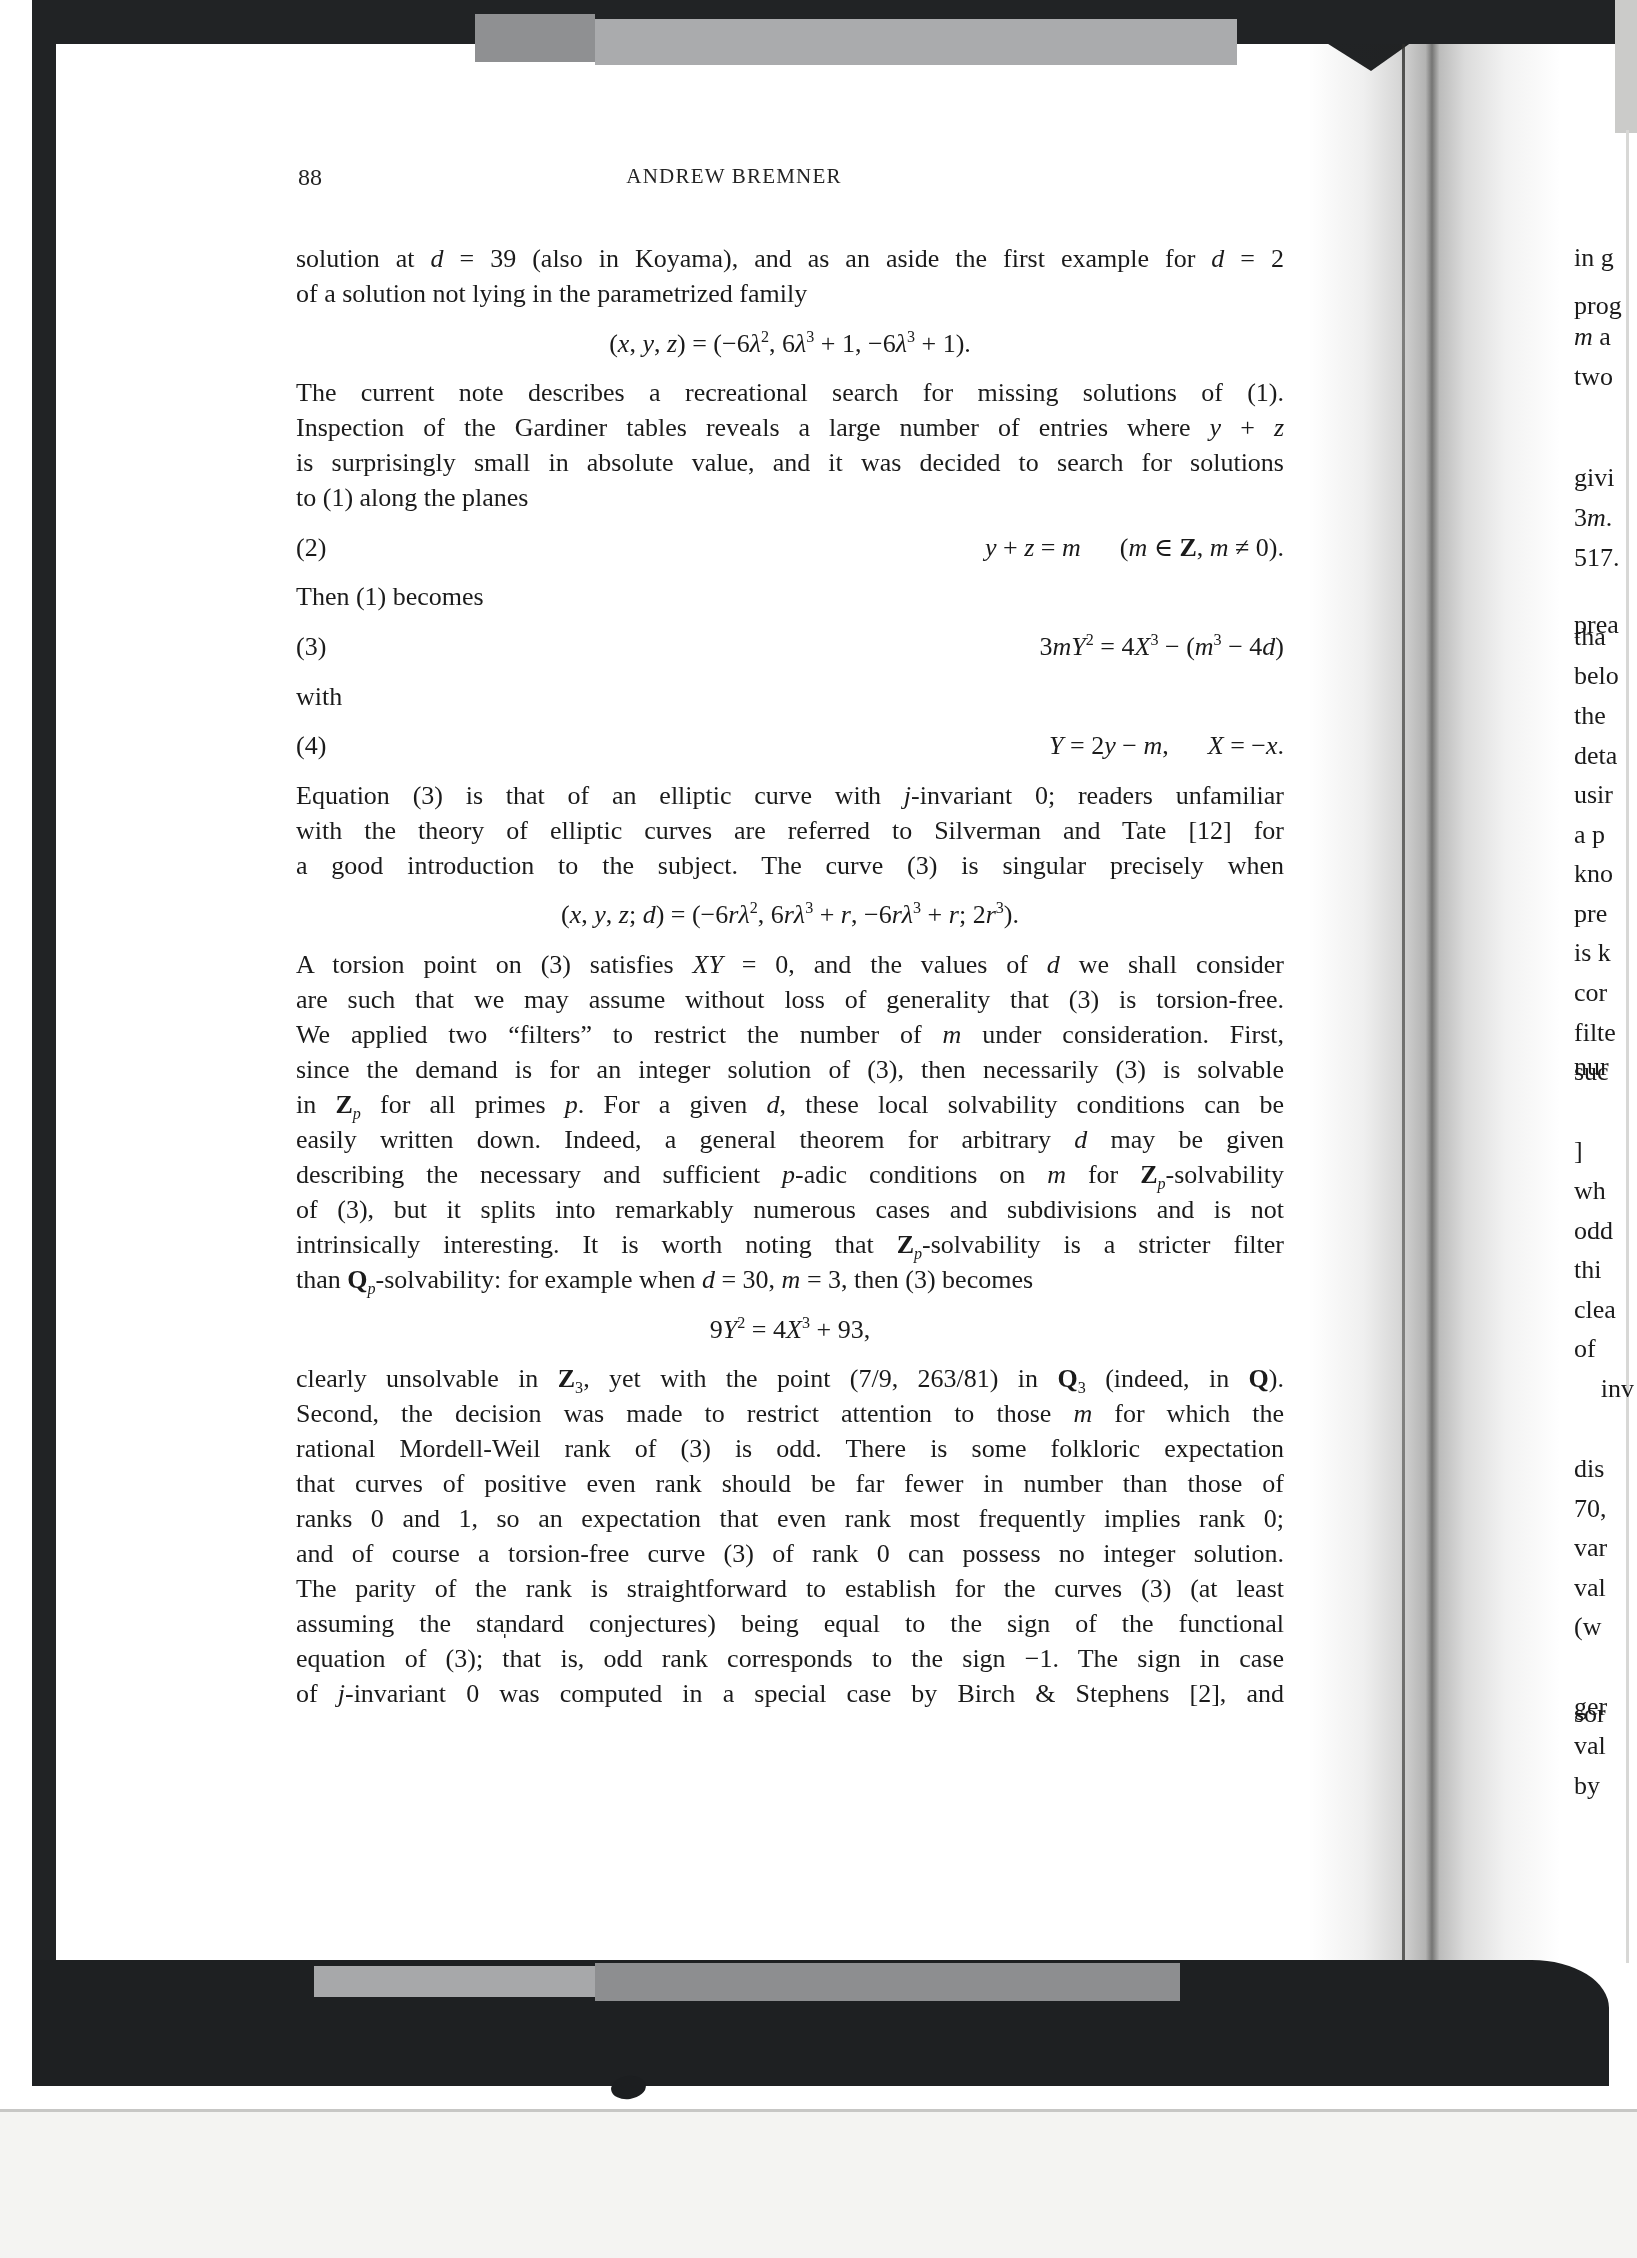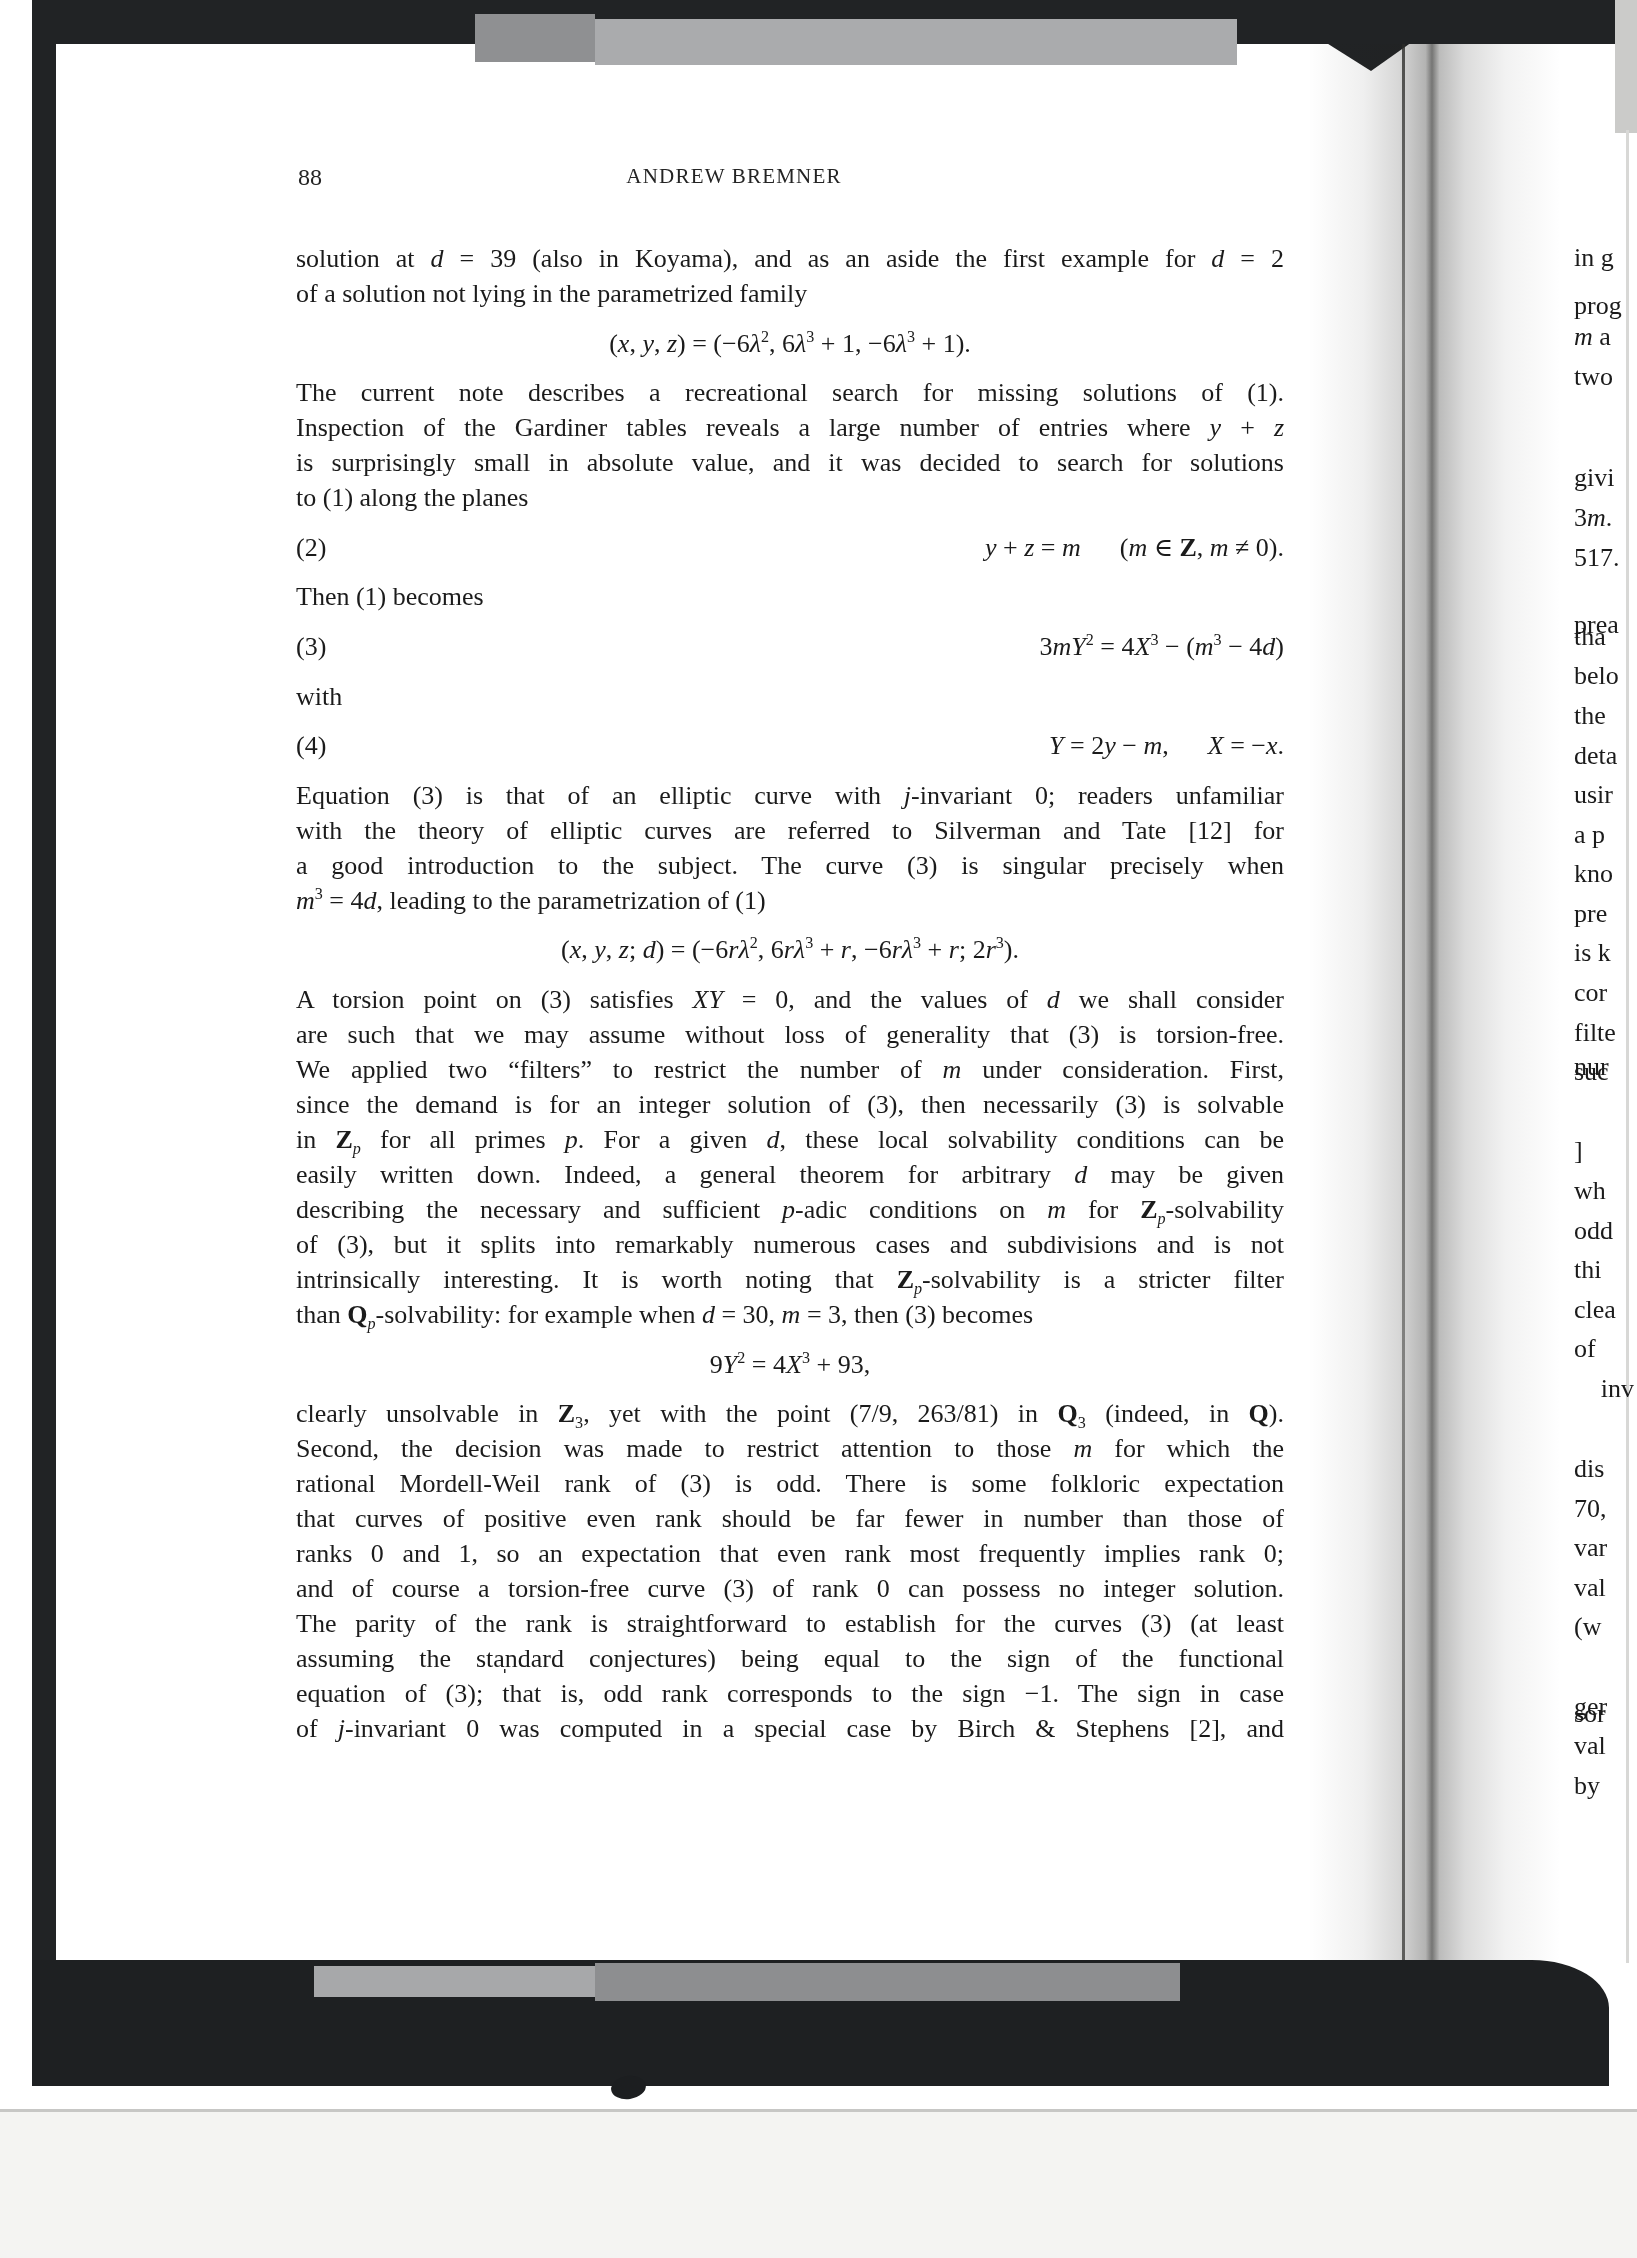--- a/index.html
+++ b/index.html
@@ -93,21 +93,20 @@
         <span class="body">3<i>mY</i><sup>2</sup> = 4<i>X</i><sup>3</sup> − (<i>m</i><sup>3</sup> − 4<i>d</i>)</span>
       </div>
       <div class="tl last">with</div>
       <div class="eqrow">
         <span class="num">(4)</span>
         <span class="body"><i>Y</i> = 2<i>y</i> − <i>m</i>,  <i>X</i> = −<i>x</i>.</span>
       </div>
       <div class="tl">Equation (3) is that of an elliptic curve with <i>j</i>-invariant 0; readers unfamiliar</div>
       <div class="tl">with the theory of elliptic curves are referred to Silverman and Tate [12] for</div>
       <div class="tl">a good introduction to the subject.  The curve (3) is singular precisely when</div>
-      <div class="tl last"><i>m</i><sup>3</sup> = 4<i>d</i>, leading to the parametrization of (1)</div>
       <div class="disp">(<i>x</i>, <i>y</i>, <i>z</i>; <i>d</i>) = (−6<i>rλ</i><sup>2</sup>, 6<i>rλ</i><sup>3</sup> + <i>r</i>, −6<i>rλ</i><sup>3</sup> + <i>r</i>; 2<i>r</i><sup>3</sup>).</div>
       <div class="tl">A torsion point on (3) satisfies <i>XY</i> = 0, and the values of <i>d</i> we shall consider</div>
       <div class="tl">are such that we may assume without loss of generality that (3) is torsion-free.</div>
       <div class="tl">We applied two “filters” to restrict the number of <i>m</i> under consideration.  First,</div>
       <div class="tl">since the demand is for an integer solution of (3), then necessarily (3) is solvable</div>
       <div class="tl">in <b>Z</b><sub><i>p</i></sub> for all primes <i>p</i>.  For a given <i>d</i>, these local solvability conditions can be</div>
       <div class="tl">easily written down.  Indeed, a general theorem for arbitrary <i>d</i> may be given</div>
       <div class="tl">describing the necessary and sufficient <i>p</i>-adic conditions on <i>m</i> for <b>Z</b><sub><i>p</i></sub>-solvability</div>
       <div class="tl">of (3), but it splits into remarkably numerous cases and subdivisions and is not</div>
       <div class="tl">intrinsically interesting.  It is worth noting that <b>Z</b><sub><i>p</i></sub>-solvability is a stricter filter</div>

